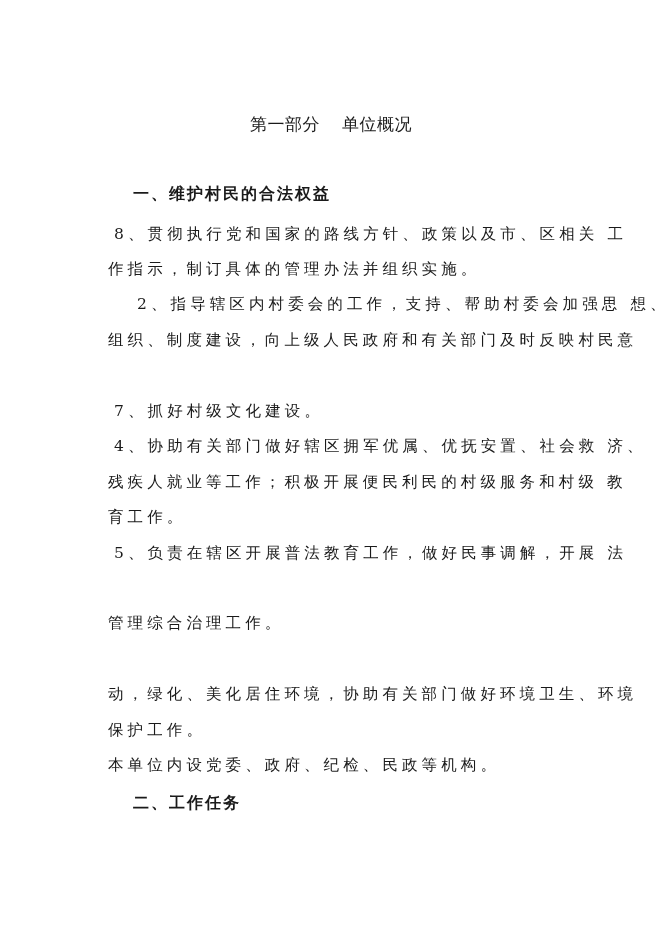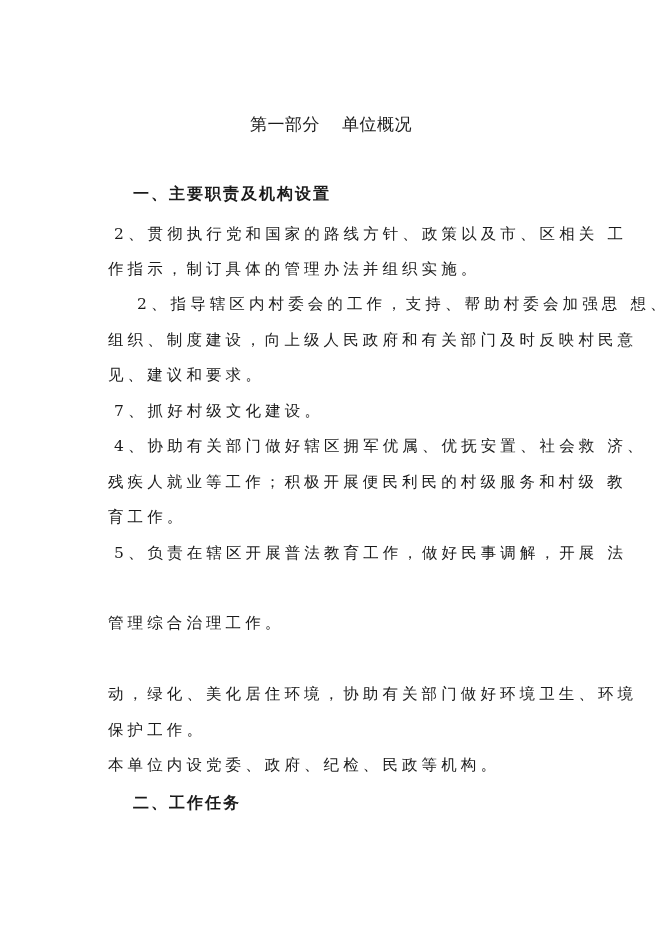--- a/index.html
+++ b/index.html
@@ -13,28 +13,27 @@
   .line.ind { left: 114px; }
 </style>
 </head>
 <body>
 
 <div class="page">
   <div class="title">
     <span>第一部分</span><span class="gap"></span><span>单位概况</span>
   </div>
 
-  <div class="h" style="top:184px;">一、主要职责及机构设置</div>
+  <div class="h" style="top:184px;">一、维护村民的合法权益</div>
 
-  <div class="line ind" style="top:224px;">2、贯彻执行党和国家的路线方针、政策以及市、区相关 工</div>
+  <div class="line ind" style="top:224px;">8、贯彻执行党和国家的路线方针、政策以及市、区相关 工</div>
   <div class="line full" style="top:259px;left:108px;">作指示，制订具体的管理办法并组织实施。</div>
 
   <div class="line ind" style="top:294px;margin-left:23px;">2、指导辖区内村委会的工作，支持、帮助村委会加强思 想、</div>
   <div class="line full" style="top:330px;left:108px;">组织、制度建设，向上级人民政府和有关部门及时反映村民意</div>
-  <div class="line full" style="top:365px;left:108px;">见、建议和要求。</div>
 
   <div class="line ind" style="top:401px;">7、抓好村级文化建设。</div>
 
   <div class="line ind" style="top:436px;">4、协助有关部门做好辖区拥军优属、优抚安置、社会救 济、</div>
   <div class="line full" style="top:472px;left:108px;text-align:center;">残疾人就业等工作；积极开展便民利民的村级服务和村级 教</div>
   <div class="line full" style="top:507px;left:108px;">育工作。</div>
 
   <div class="line ind" style="top:543px;">5、负责在辖区开展普法教育工作，做好民事调解，开展 法</div>
   <div class="line full" style="top:613px;left:108px;">管理综合治理工作。</div>
 

